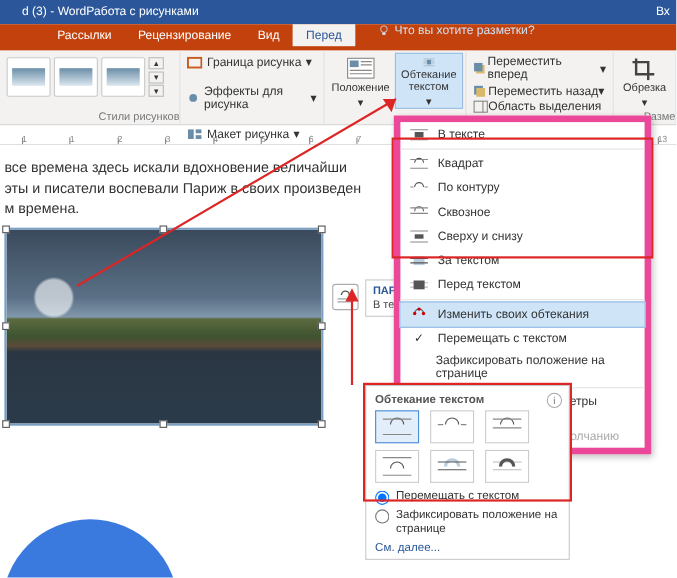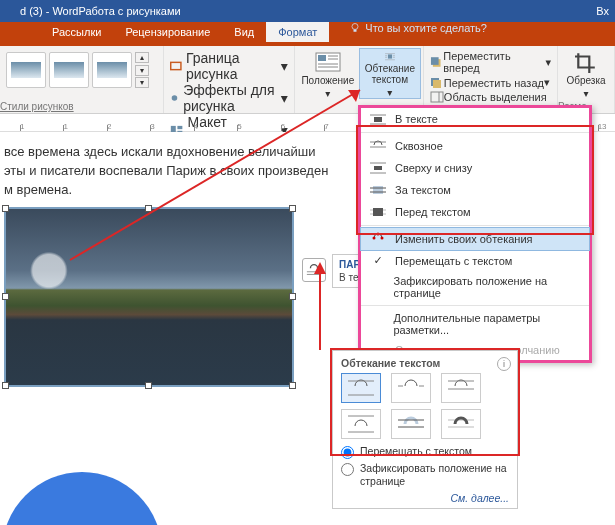--- a/index.html
+++ b/index.html
@@ -11,27 +11,27 @@
 .titlebar .right { flex: 0 0 auto; }
 
 .tabs { height: 24px; background: #c2410c; display: flex; align-items: flex-start; color: #fff; padding-left: 40px; }
 .tabs .tab { padding: 4px 12px; cursor: pointer; }
 .tabs .tab.active { background: #f3f2f1; color: #2b579a; }
 .tabs .tell { flex:1; display:flex; align-items:center; gap:4px; color:#cfe0f4; padding-left:20px;}
 .tabs .tell svg{width:12px;height:12px;}
 
 .ribbon { height: 68px; background: #f3f2f1; border-bottom: 1px solid #d0d0d0; display: flex; }
 .ribbon .group { border-right: 1px solid #e1e1e1; padding: 2px 6px 14px; display:flex; flex-direction:column; justify-content:space-between; position:relative;}
-.ribbon .group-label { position:absolute; bottom:1px; left:0; right:0; text-align:left; font-size:10px; color:#777;text-decoration:underline;}
+.ribbon .group-label { position:absolute; bottom:1px; left:0; right:0; text-align:right; font-size:10px; color:#777;}
 .gallery { display:flex; gap:3px; padding-top:4px;}
 .gallery .thumb { width:40px; height:36px; background:#fff; border:1px solid #c9c9c9; border-radius:2px; display:flex; align-items:center; justify-content:center;}
 .gallery .thumb span{ width:30px; height:16px; background:linear-gradient(#6b8ea8,#dce7ef); display:block;}
 .gallery .arrows{ width:14px; display:flex; flex-direction:column; justify-content:space-between;}
 .gallery .arrows div{ height:11px; border:1px solid #bbb; text-align:center; font-size:8px; line-height:9px;}
-.opts { display:flex; flex-direction:column; gap:0; padding-top:2px; font-size:14px;}
+.opts { display:flex; flex-direction:column; gap:14px; padding-top:2px; font-size:11px;}
 .opts .row{ display:flex; align-items:center; gap:4px; cursor:pointer;}
 .opts svg{width:14px;height:12px;}
 .bigbtn { display:flex; flex-direction:column; align-items:center; justify-content:flex-start; width:62px; padding-top:3px; cursor:pointer; text-align:center; font-size:10px; line-height:11px; gap:2px;}
 .bigbtn svg{width:28px;height:22px;}
 .bigbtn.hl { background:#cfe4f7; border:1px solid #9abde0;}
 .arrange { display:flex; flex-direction:column; gap:2px; padding-top:2px; font-size:11px;}
 .arrange .row{display:flex;align-items:center;gap:0;cursor:pointer;}
 .arrange svg{width:14px;height:12px;}
 
 .ruler { height:18px; background:#fff; border-bottom:1px solid #ddd; font-size:8px; color:#888; display:flex; align-items:flex-end; padding-left:20px; gap:39px;}
@@ -50,38 +50,38 @@
 .imgarea .h-t{top:-4px;left:50%;margin-left:-4px}.imgarea .h-b{bottom:-4px;left:50%;margin-left:-4px}
 .imgarea .h-l{left:-4px;top:50%;margin-top:-4px}.imgarea .h-r{right:-4px;top:50%;margin-top:-4px}
 
 .layout-btn { position:absolute; top:258px; left:302px; width:24px; height:24px; background:#fff; border:1px solid #adadad; border-radius:3px; display:flex; align-items:center; justify-content:center; cursor:pointer;}
 .layout-btn svg{width:16px;height:14px;}
 
 .flyout { position:absolute; top:254px; left:332px; width:108px; background:#fff; border:1px solid #c9c9c9; padding:4px 6px; font-size:10px;}
 .flyout .hdr{font-weight:bold;color:#2b579a;margin-bottom:2px;}
 .flyout .sub{color:#444;}
 
-.dropdown { position:absolute; top:105px; left:358px; width:234px; background:#fff; border:3px solid #ec4899; box-shadow:2px 2px 6px rgba(0,0,0,.25); font-size:11px;}
+.dropdown { position:absolute; top:105px; left:358px; width:234px; background:#fff; border:6px solid #ec4899; box-shadow:2px 2px 6px rgba(0,0,0,.25); font-size:11px;}
 .dropdown .item{display:flex;align-items:center;gap:8px;padding:4px 8px;cursor:pointer;}
 .dropdown .item.sel{background:#cfe4f7;border:1px solid #8fb8e0;margin:-1px;}
 .dropdown .item svg{width:18px;height:14px;}
 .dropdown .item .check{width:18px;text-align:center;}
 .dropdown hr{border:none;border-top:1px solid #e3e3e3;margin:2px 0;}
 .redbox1{position:absolute;top:125px;left:356px;width:238px;height:110px;border:2px solid #dc2626;pointer-events:none;}
 
 .pane { position:absolute; top:350px; left:332px; width:186px; background:#fff; border:1px solid #c9c9c9; padding:6px 8px 4px; font-size:10.5px;}
 .pane .title{font-weight:600;color:#555;margin-bottom:4px;}
 .pane .grid{display:grid;grid-template-columns:repeat(3,40px);gap:6px 10px;margin-bottom:6px;}
 .pane .grid .cell{width:40px;height:30px;border:1px solid #ccc;display:flex;align-items:center;justify-content:center;cursor:pointer;}
 .pane .grid .cell.sel{background:#e3eefb;border-color:#4a8bd6;}
 .pane .grid svg{width:30px;height:22px;}
 .pane .radios label{display:flex;align-items:flex-start;gap:6px;margin:3px 0;line-height:13px;}
 .pane .radios input{margin-top:1px;}
 .pane .info{position:absolute;top:6px;right:6px;width:14px;height:14px;border:1px solid #aaa;border-radius:50%;text-align:center;font-size:9px;line-height:13px;color:#777;}
-.pane .more{text-align:right;color:#2b579a;margin-top:4px;cursor:pointer;font-style:italic;}
+.pane .more{color:#2b579a;margin-top:4px;cursor:pointer;}
 .redbox2{position:absolute;top:348px;left:330px;width:190px;height:108px;border:2px solid #dc2626;pointer-events:none;}
 
 svg.arrow{position:absolute;pointer-events:none;}
 .arrow line{stroke:#dc2626;stroke-width:2;}
 .arrow polygon{fill:#dc2626;}
 
 .blueblob{position:absolute;left:2px;bottom:-30px;width:160px;height:80px;background:#3a7adf;border-radius:80px 80px 0 0;}
 </style>
 </head>
 <body>
@@ -89,27 +89,27 @@
 <div class="titlebar">
   <span class="title">d (3) - Word</span>
   <span class="center">Работа с рисунками</span>
   <span class="right">Вх</span>
 </div>
 
 <div class="tabs">
   <div class="tab">Рассылки</div>
   <div class="tab">Рецензирование</div>
   <div class="tab">Вид</div>
-  <div class="tab active">Формат</div>
+  <div class="tab active">Перед</div>
   <div class="tell">
     <svg viewBox="0 0 16 16">
         <circle cx="8" cy="6" r="4" fill="none" stroke="#cfe0f4"></circle>
         <rect x="6" y="10" width="4" height="3" fill="#cfe0f4"></rect>
       </svg>
-    <span>Что вы хотите сделать?</span>
+    <span>Что вы хотите разметки?</span>
   </div>
 </div>
 
 <div class="ribbon">
   <div class="group" style="width:184px">
     <div class="gallery">
       <div class="thumb">
           <span></span>
         </div>
       <div class="thumb">
@@ -274,20 +274,36 @@
         <rect x="5" y="5" width="8" height="5" fill="#555"></rect>
         <line x1="1" y1="12" x2="17" y2="12" stroke="#888"></line>
       </svg>
       <span>В тексте</span>
     </div>
   <hr>
   <div class="item">
       <svg viewBox="0 0 18 14">
         <path d="M5 6 a4 4 0 0 1 8 0" fill="none" stroke="#555"></path>
         <line x1="1" y1="3" x2="17" y2="3" stroke="#888"></line>
+        <line x1="1" y1="11" x2="17" y2="11" stroke="#888"></line>
+      </svg>
+      <span>Квадрат</span>
+    </div>
+  <div class="item">
+      <svg viewBox="0 0 18 14">
+        <path d="M5 6 a4 4 0 0 1 8 0" fill="none" stroke="#555"></path>
+        <line x1="1" y1="6" x2="4" y2="6" stroke="#888"></line>
+        <line x1="14" y1="6" x2="17" y2="6" stroke="#888"></line>
+      </svg>
+      <span>По контуру</span>
+    </div>
+  <div class="item">
+      <svg viewBox="0 0 18 14">
+        <path d="M5 6 a4 4 0 0 1 8 0" fill="none" stroke="#555"></path>
+        <line x1="1" y1="3" x2="17" y2="3" stroke="#888"></line>
         <line x1="1" y1="8" x2="17" y2="8" stroke="#888"></line>
       </svg>
       <span>Сквозное</span>
     </div>
   <div class="item">
       <svg viewBox="0 0 18 14">
         <line x1="1" y1="2" x2="17" y2="2" stroke="#888"></line>
         <rect x="5" y="5" width="8" height="4" fill="#555"></rect>
         <line x1="1" y1="12" x2="17" y2="12" stroke="#888"></line>
       </svg>

